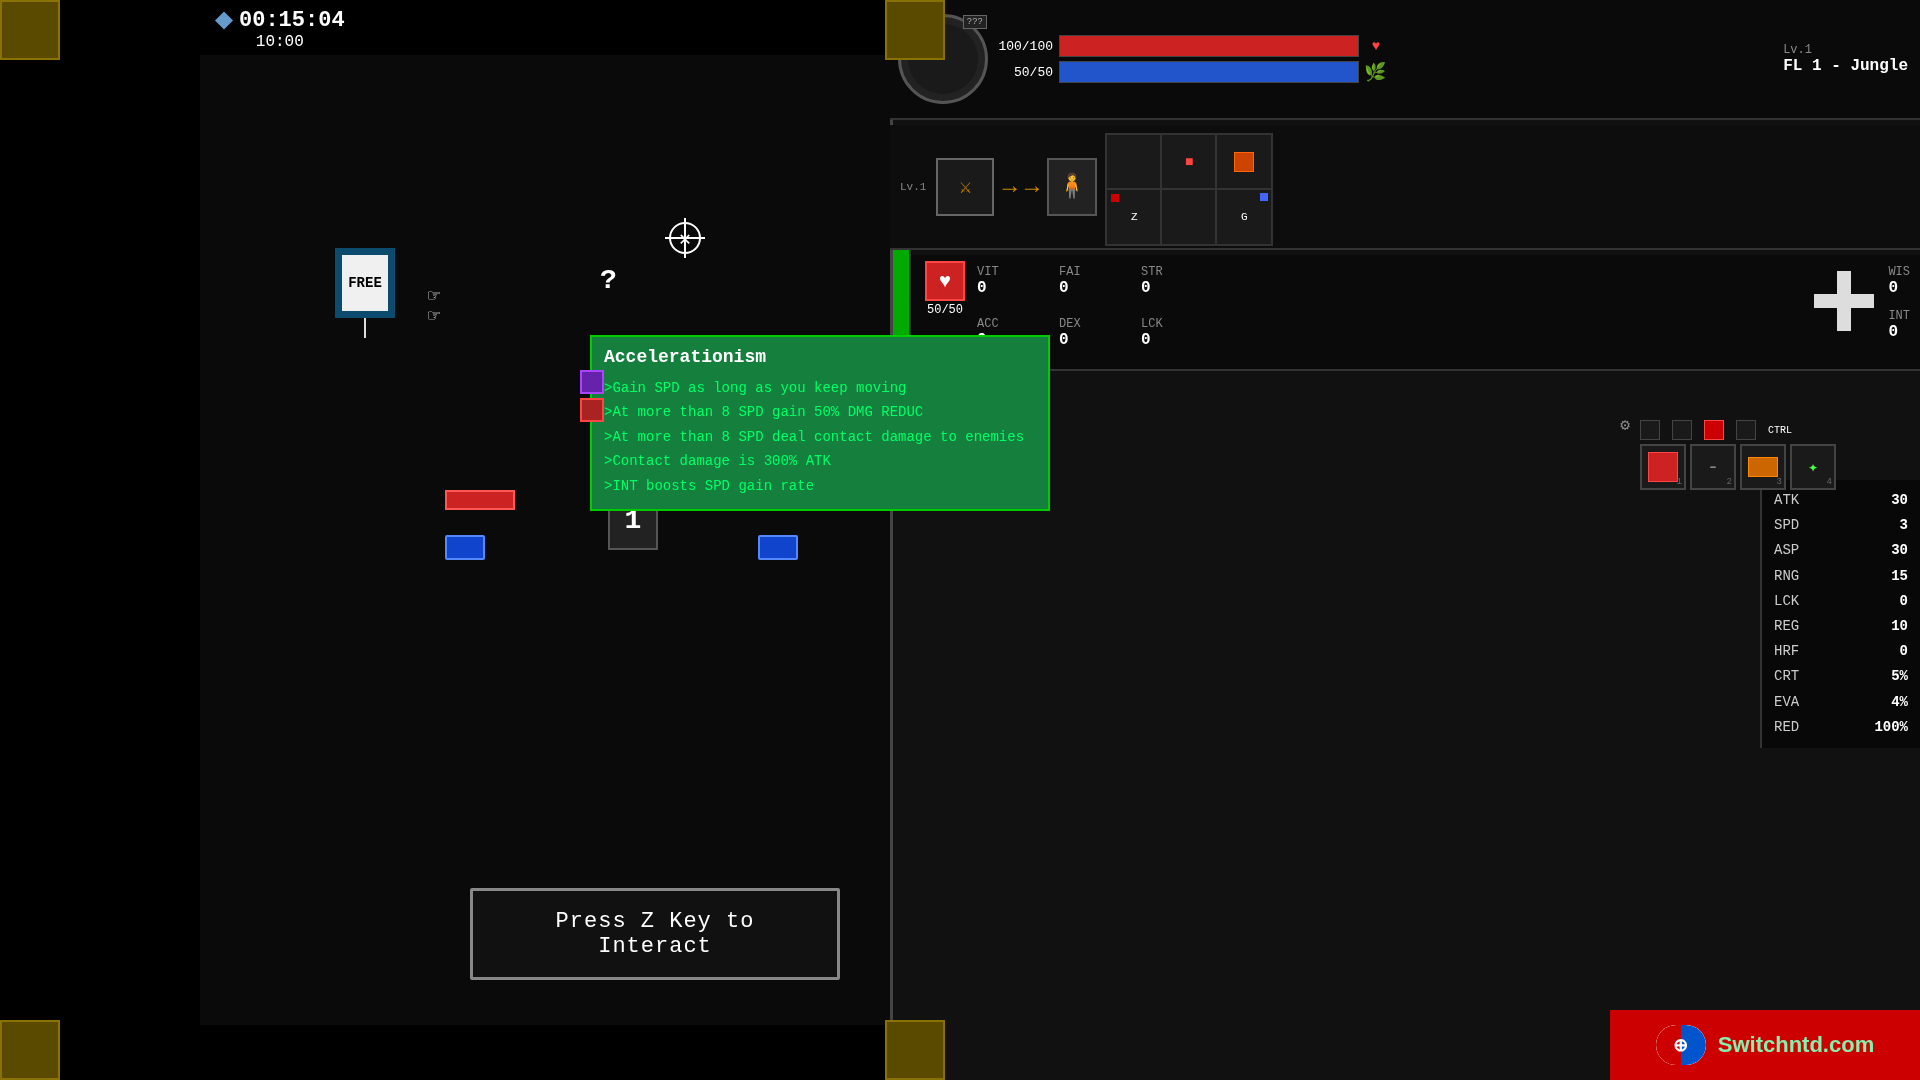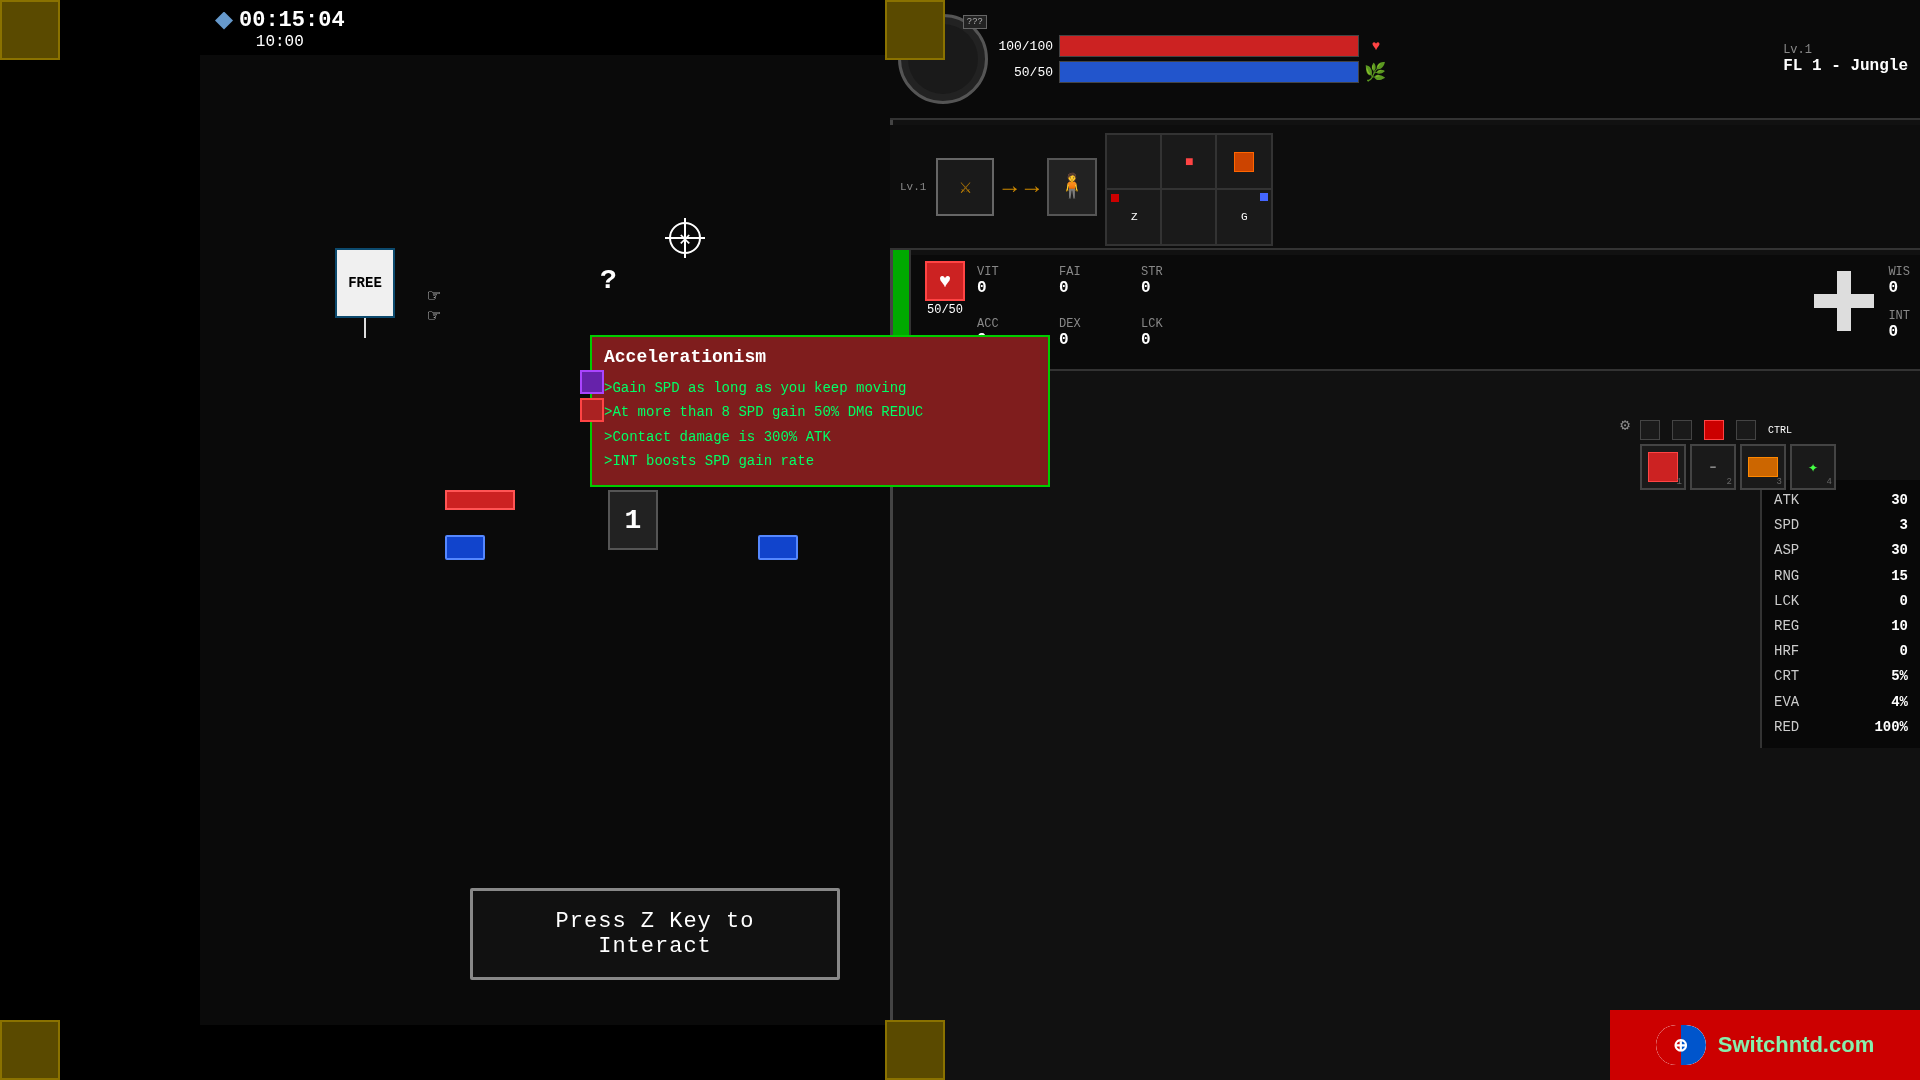--- a/index.html
+++ b/index.html
@@ -121,21 +121,21 @@
       font-family: 'Courier New', monospace;
       text-align: center;
     }
 
     
     .ability-card {
       position: absolute;
       top: 335px;
       left: 590px;
       width: 460px;
-      background: #7f1d1d;
+      background: #15803d;
       border: 2px solid #00cc00;
       z-index: 50;
       padding: 10px 12px;
     }
     .ability-title {
       color: #ffffff;
       font-size: 18px;
       font-family: 'Courier New', monospace;
       font-weight: bold;
       margin-bottom: 10px;
@@ -230,21 +230,21 @@
       top: 248px;
       left: 320px;
       width: 90px;
       height: 110px;
       z-index: 25;
     }
     .npc-body {
       width: 60px;
       height: 70px;
       background: #f0f0f0;
-      border: 2px solid #0c4a6e;
+      border: 7px solid #0c4a6e;
       margin: 0 auto;
       display: flex;
       align-items: center;
       justify-content: center;
       flex-direction: column;
       font-size: 10px;
       color: #000;
       font-family: 'Courier New', monospace;
       font-weight: bold;
     }
@@ -618,20 +618,21 @@
   <div style="position:absolute;top:370px;left:580px;display:flex;flex-direction:column;gap:4px;z-index:55;">
     <div style="width:24px;height:24px;background:#6622aa;border:2px solid #aa44ff;"></div>
     <div style="width:24px;height:24px;background:#aa2222;border:2px solid #ff4444;"></div>
   </div>
 
   <div class="ability-card">
     <div class="ability-title">Accelerationism</div>
     <div class="ability-desc">
       <div>&gt;Gain SPD as long as you keep moving</div>
       <div>&gt;At more than 8 SPD gain 50% DMG REDUC</div>
+      <div>&gt;At more than 8 SPD deal contact damage to enemies</div>
       <div>&gt;Contact damage is 300% ATK</div>
       <div>&gt;INT boosts SPD gain rate</div>
     </div>
   </div>
 
   <div class="press-key-dialog">
     <div class="press-key-text">Press Z Key to Interact</div>
   </div>
 
   <div class="right-panel">

